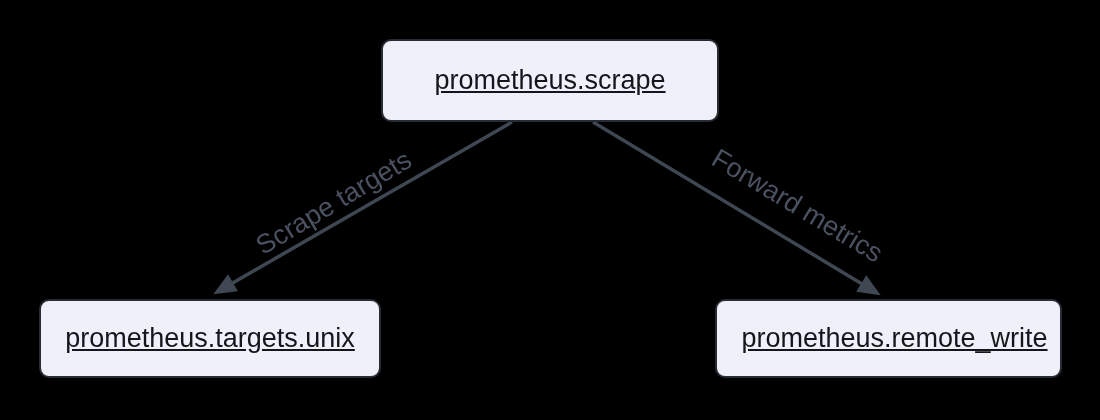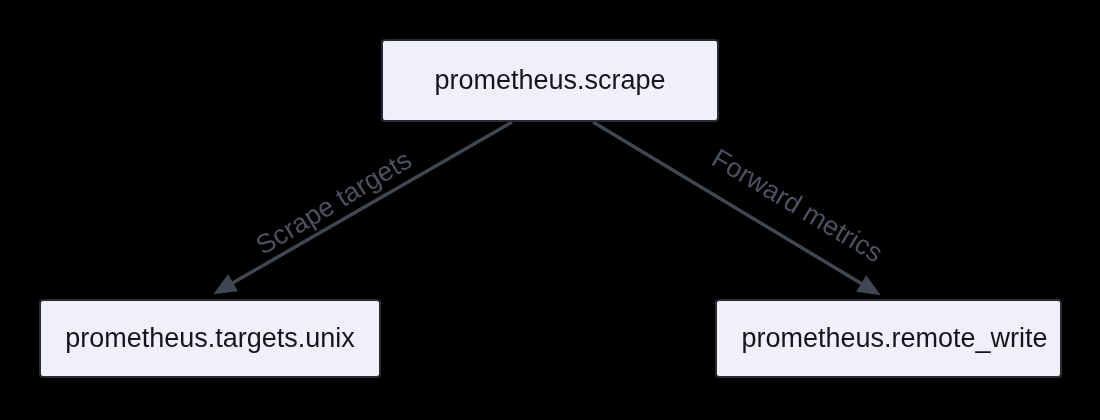--- a/index.html
+++ b/index.html
@@ -29,28 +29,29 @@
     fill: none;
   }
   .arrowhead-fill {
     fill: #3F4753;
   }
   .node {
     position: absolute;
     box-sizing: border-box;
     background: #F0F0FB;
     border: 2.5px solid #272B33;
-    border-radius: 4px;
+    border-radius: 10px;
     display: flex;
     align-items: center;
     justify-content: center;
     color: #14161A;
     font-size: 27px;
     line-height: 1;
     white-space: nowrap;
+    text-decoration: underline;
   }
   .node-scrape       { left: 381px; top: 39px;  width: 338px; height: 83px; }
   .node-exporter     { left: 39px;  top: 299px; width: 342px; height: 79px; }
   .node-remote-write { left: 715px; top: 299px; width: 347px; height: 79px; padding-left: 12px; }
   .edge-label {
     position: absolute;
     color: #4A5160;
     font-size: 27px;
     line-height: 1;
     white-space: nowrap;

